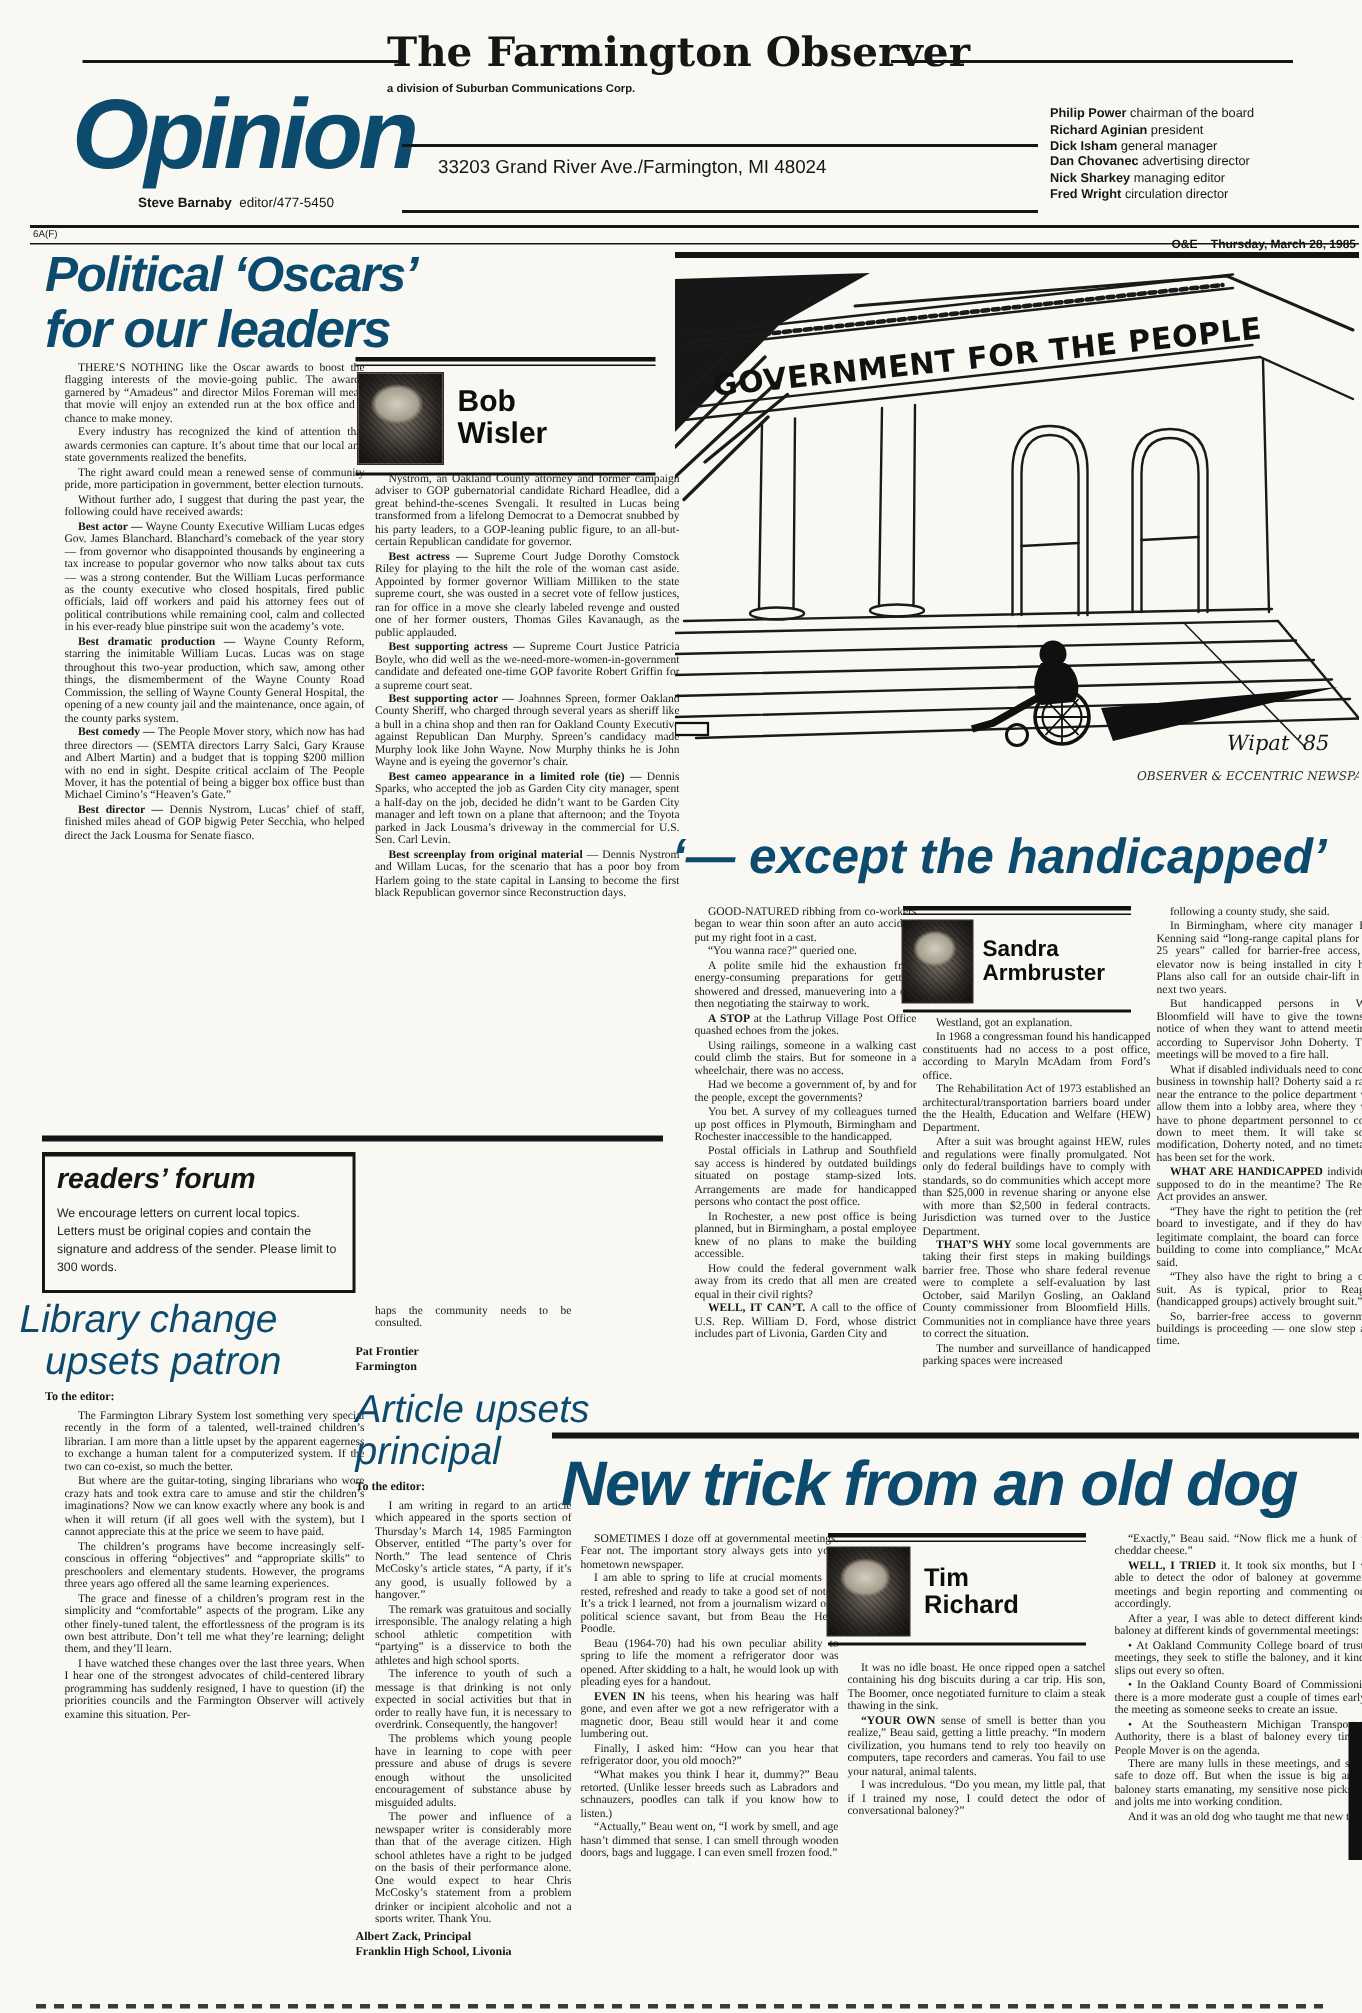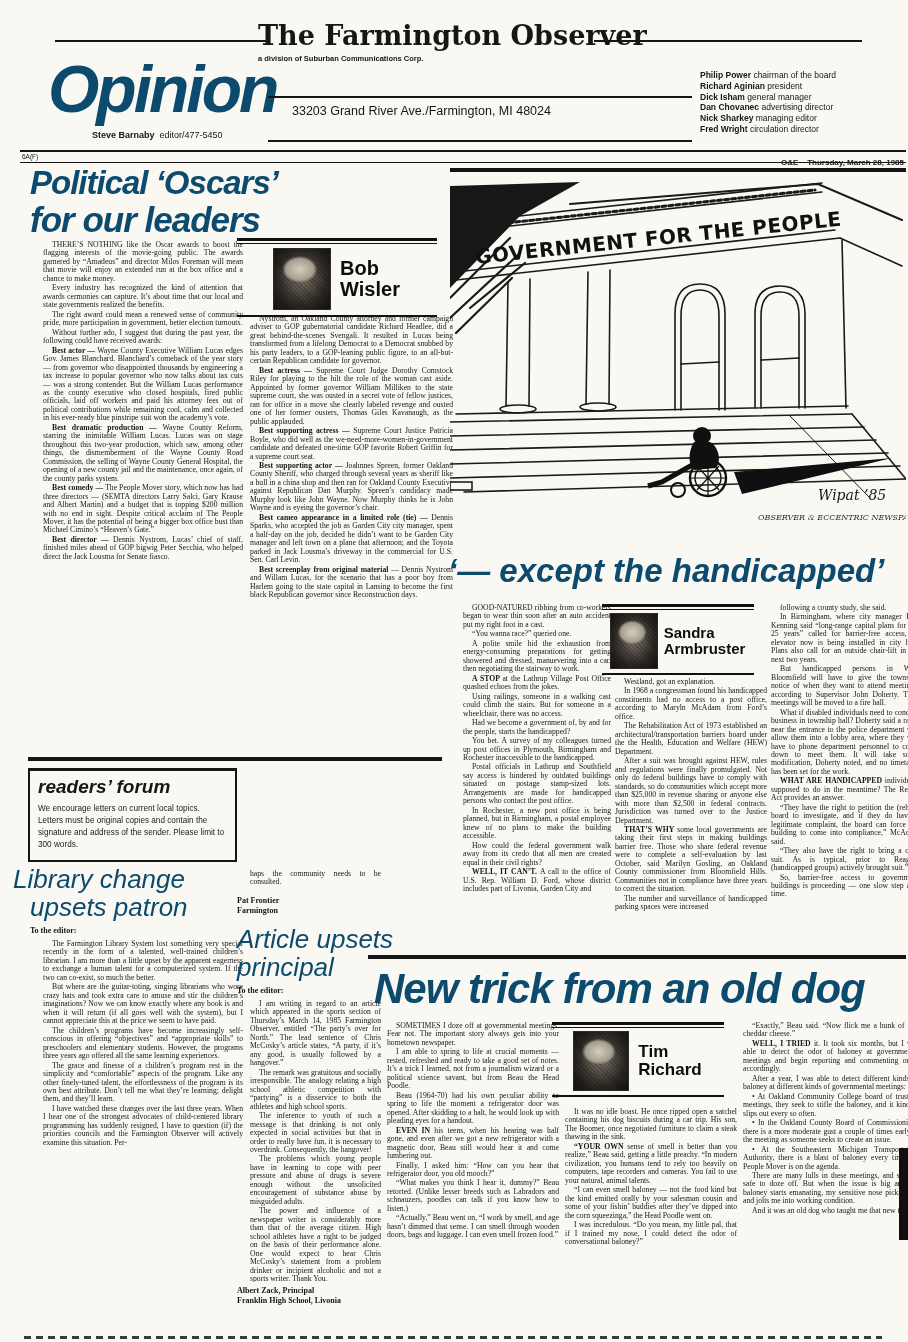--- a/index.html
+++ b/index.html
@@ -17,21 +17,21 @@
     color: #0c4a6e; letter-spacing: -1px; line-height: 1; white-space: nowrap; font-style: italic;
   }
   .headline.light { font-weight: normal; letter-spacing: 0; }
   .masthead-title { font-family: "DejaVu Serif", serif; font-weight: bold; white-space: nowrap; }
   .nc { font-size: 7.7px; line-height: 1.1; text-align: justify; overflow: hidden; margin-left: 13px; }
   .nc p { margin: 0 0 1px 0; text-indent: 9px; }
   .salut { font-weight: bold; font-size: 8px; }
   .sig { font-weight: bold; text-align: left; font-size: 8px; line-height: 1.25; }
   .byline-top { height: 6px; border-top: 3px solid #111; border-bottom: 1px solid #111; }
   .byline-bot { height: 2px; background: #111; }
-  .byline-row { display: flex; align-items: center; gap: 10px; padding: 5px 2px 6px 2px; justify-content: center; }
+  .byline-row { display: flex; align-items: center; gap: 10px; padding: 5px 2px 6px 2px; }
   .byline-name { font-family: "Liberation Sans", sans-serif; font-weight: bold; line-height: 1.04; color: #0d0d0d; }
   .photo {
     outline: 1px solid #2b2b2b;
     background:
       radial-gradient(ellipse 45% 32% at 46% 34%, #d5cec0 0%, #a59d8d 55%, rgba(0,0,0,0) 70%),
       repeating-linear-gradient(45deg, rgba(0,0,0,0.22) 0 1px, rgba(0,0,0,0) 1px 3px),
       radial-gradient(ellipse at 50% 48%, #6a635a 15%, #2c2824 62%, #131009 100%);
   }
   .forum-box { border: 2px solid #161616; border-top-width: 3px; padding: 5px 8px; }
   .forum-head { font-family: "Liberation Sans", sans-serif; font-weight: bold; font-style: italic; font-size: 19px; }
@@ -171,21 +171,21 @@
   </div>
 
   <div class="abs headline" style="left:448px;top:554px;font-size:33px;letter-spacing:0">‘— except the handicapped’</div>
 
   <div class="abs nc" style="left:450px;top:604px;width:148px;height:341px">
       <p>GOOD-NATURED ribbing from co-workers began to wear thin soon after an auto accident put my right foot in a cast.</p>
       <p>“You wanna race?” queried one.</p>
       <p>A polite smile hid the exhaustion from energy-consuming preparations for getting showered and dressed, manuevering into a car, then negotiating the stairway to work.</p>
       <p><b>A STOP </b>at the Lathrup Village Post Office quashed echoes from the jokes.</p>
       <p>Using railings, someone in a walking cast could climb the stairs. But for someone in a wheelchair, there was no access.</p>
-      <p>Had we become a government of, by and for the people, starts the handicapped?</p>
+      <p>Had we become a government of, by and for the people, except the governments?</p>
       <p>You bet. A survey of my colleagues turned up post offices in Plymouth, Birmingham and Rochester inaccessible to the handicapped.</p>
       <p>Postal officials in Lathrup and Southfield say access is hindered by outdated buildings situated on postage stamp-sized lots. Arrangements are made for handicapped persons who contact the post office.</p>
       <p>In Rochester, a new post office is being planned, but in Birmingham, a postal employee knew of no plans to make the building accessible.</p>
       <p>How could the federal government walk away from its credo that all men are created equal in their civil rights?</p>
       <p><b>WELL, IT CAN’T. </b>A call to the office of U.S. Rep. William D. Ford, whose district includes part of Livonia, Garden City and</p>
     </div>
 
   <div class="abs" style="left:602px;top:604px;width:152px">
     <div class="byline-top"></div>
     <div class="byline-row" style="gap:7px;padding:4px 0 5px 0">
@@ -276,21 +276,20 @@
       <div class="byline-name" style="font-size:17px">
         <div>Tim</div>
         <div>Richard</div>
       </div>
     </div>
     <div class="byline-bot"></div>
   </div>
   <div class="abs nc" style="left:552px;top:1108px;width:172px;height:234px">
       <p>It was no idle boast. He once ripped open a satchel containing his dog biscuits during a car trip. His son, The Boomer, once negotiated furniture to claim a steak thawing in the sink.</p>
       <p><b>“YOUR OWN </b>sense of smell is better than you realize,” Beau said, getting a little preachy. “In modern civilization, you humans tend to rely too heavily on computers, tape recorders and cameras. You fail to use your natural, animal talents.</p>
-      <p>“I can even smell baloney — not the food kind but the kind emitted orally by your salesman cousin and some of your fishin’ buddies after they’ve dipped into the corn squeezinga,” the Head Poodle went on.</p>
       <p>I was incredulous. “Do you mean, my little pal, that if I trained my nose, I could detect the odor of conversational baloney?”</p>
     </div>
 
   <div class="abs nc" style="left:730px;top:1022px;width:176px;height:320px">
       <p>“Exactly,” Beau said. “Now flick me a hunk of that cheddar cheese.”</p>
       <p><b>WELL, I TRIED </b>it. It took six months, but I was able to detect the odor of baloney at governmental meetings and begin reporting and commenting on it accordingly.</p>
       <p>After a year, I was able to detect different kinds of baloney at different kinds of governmental meetings:</p>
       <p>• At Oakland Community College board of trustees meetings, they seek to stifle the baloney, and it kind of slips out every so often.</p>
       <p>• In the Oakland County Board of Commissioniers, there is a more moderate gust a couple of times early in the meeting as someone seeks to create an issue.</p>
       <p>• At the Southeastern Michigan Transportation Authority, there is a blast of baloney every time the People Mover is on the agenda.</p>

